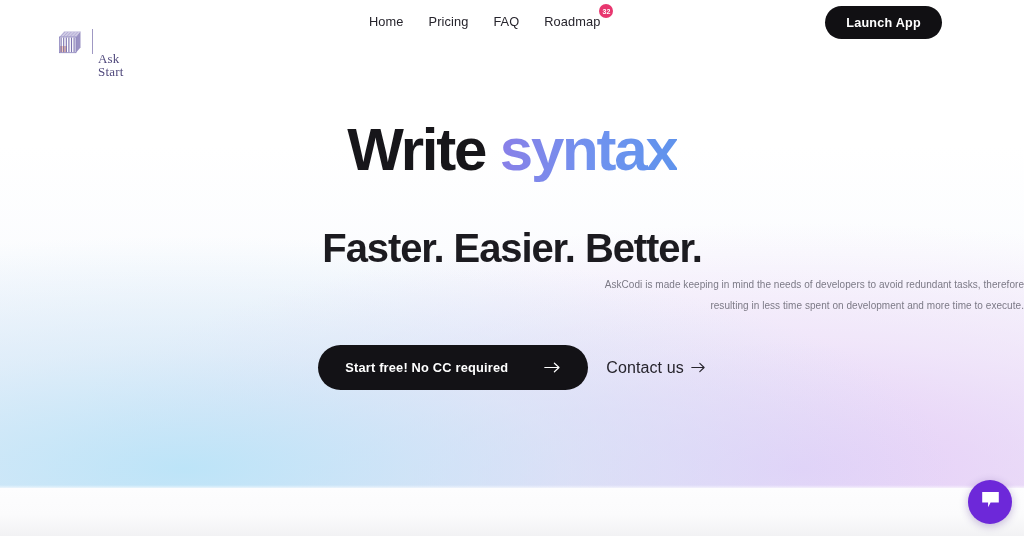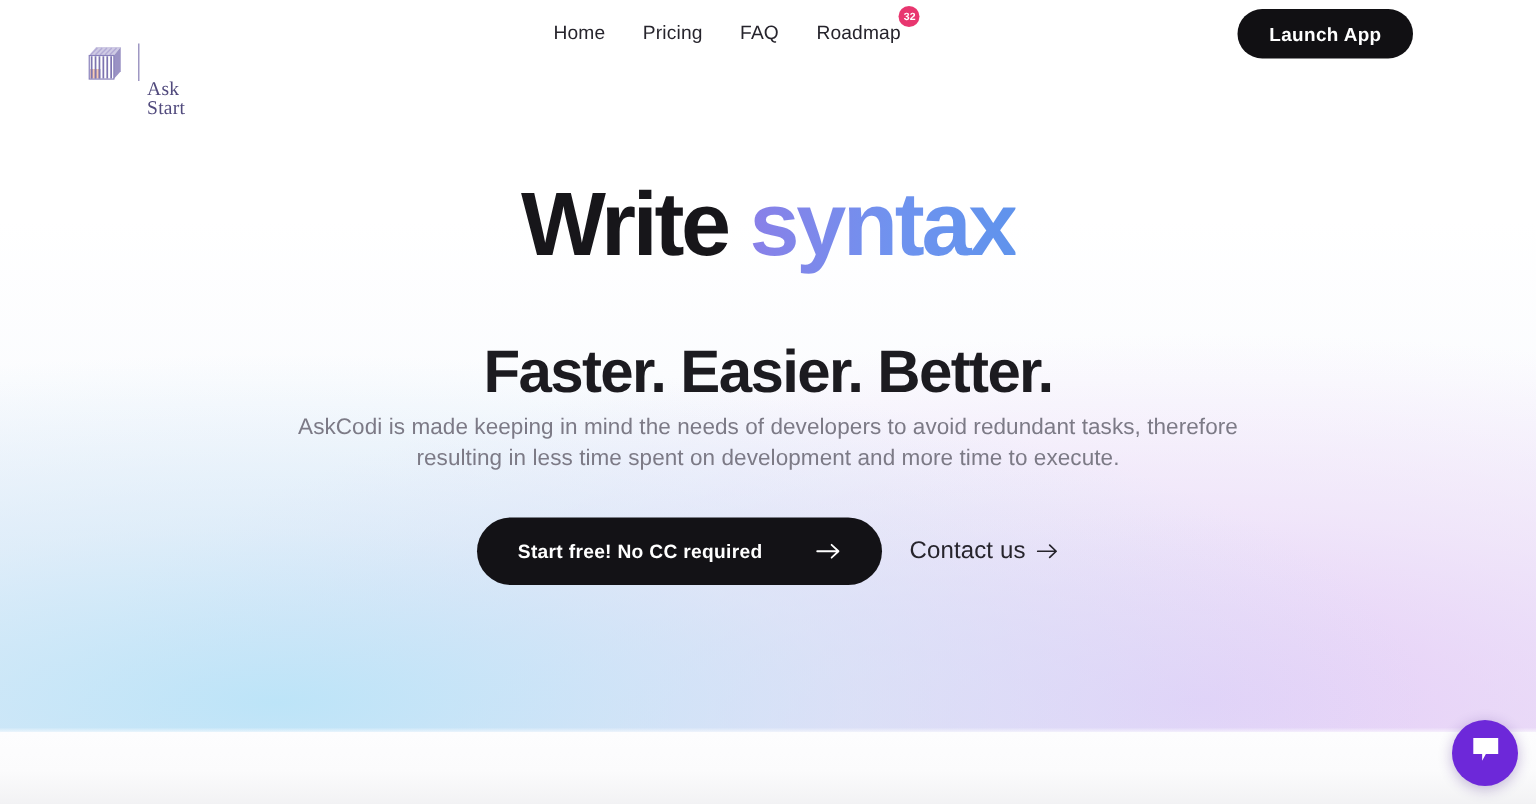--- a/index.html
+++ b/index.html
@@ -88,21 +88,21 @@
   }
 
   .subhead {
     position:absolute; left:0; top:212px; width:1024px;
     text-align:center; font-size:40px; font-weight:bold;
     color:#1c1b20; letter-spacing:-1.1px; line-height:48px;margin-top:12px;
   }
 
   .lede {
     position:absolute; left:0; top:274px; width:1024px;
-    text-align:center; font-size:15px; color:#7c7a86;
+    text-align:right; font-size:10px; color:#7c7a86;
     line-height:21px; letter-spacing:.05px;
   }
 
   .cta-row {
     position:absolute; left:0; top:345px; width:1024px;
     display:flex; align-items:center; justify-content:center; gap:18px;
   }
   .cta-primary {
     background:#131216; color:#ffffff; border:none;
     height:45px; padding:0 27px; border-radius:24px;

